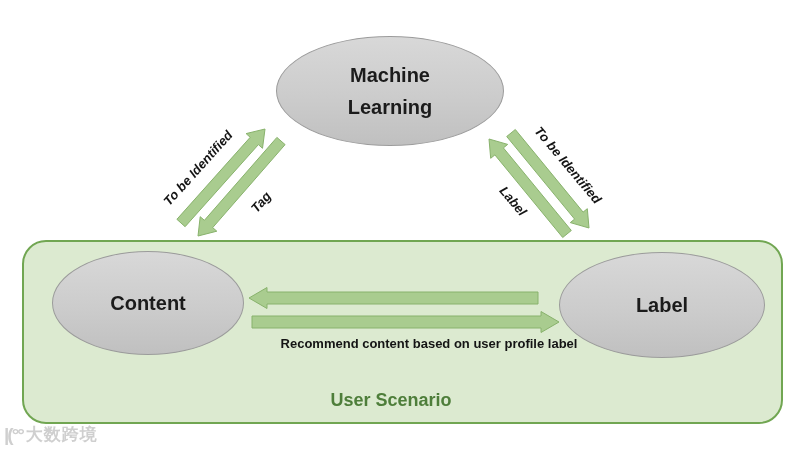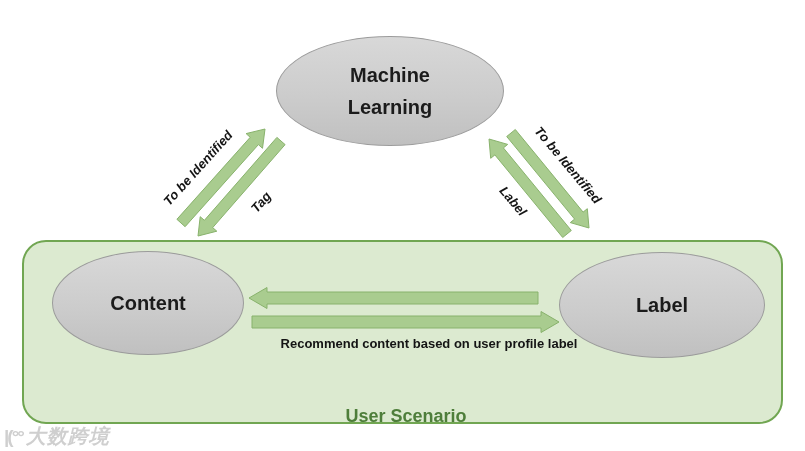--- a/index.html
+++ b/index.html
@@ -46,35 +46,34 @@
   .mid-label{
     position:absolute;
     font-weight:bold;font-size:13px;color:#141414;
     white-space:nowrap;
     transform:translateX(-50%);
   }
   .mid-label.top{left:381px;top:267px;}
   .mid-label.bottom{left:401px;top:336px;margin-left:28px;}
   .scenario-label{
     position:absolute;
-    left:406px;top:390px;
+    left:391px;top:390px;
     transform:translateX(-50%);
     font-weight:bold;font-size:18px;
     color:var(--container-label,#4e7e3a);
     white-space:nowrap;
-    margin-top:16px;
   }
   .watermark{
     position:absolute;left:4px;top:423px;
     display:flex;align-items:center;gap:3px;
     color:#c7c7c7;opacity:.85;
     font-weight:bold;
   }
   .watermark .logo{font-size:19px;letter-spacing:-2px;}
-  .watermark .wm-text{font-size:20px;letter-spacing:1px;font-style:italic;}
+  .watermark .wm-text{font-size:17px;letter-spacing:1px;}
 </style>
 </head>
 <body>
 
 <div class="stage">
 
   <div class="scenario-box"></div>
 
   <svg class="arrows-layer" width="805" height="451" viewBox="0 0 805 451" id="arrows-svg">
       <polygon points="185.1,226.7 258.4,144.6 262.5,148.3 265,129 246.1,133.6 250.2,137.3 176.9,219.3" fill="#a9cc8f" stroke="#88b26c" stroke-width="1" stroke-linejoin="round"></polygon>

